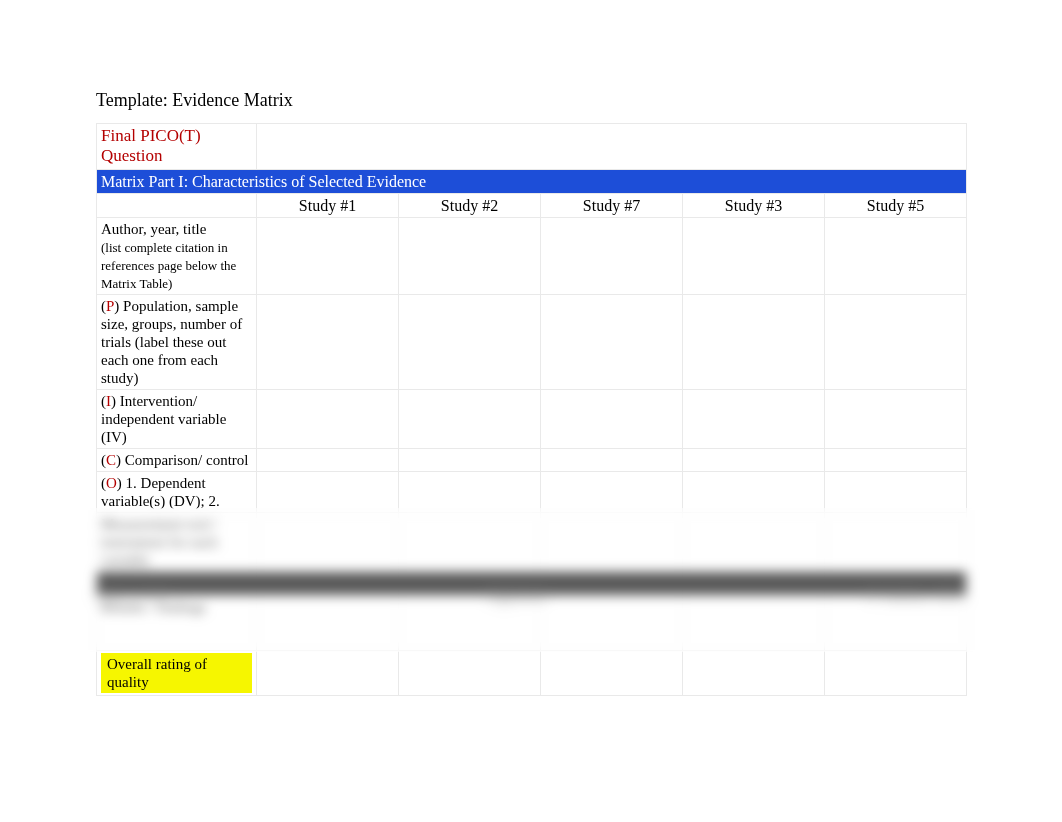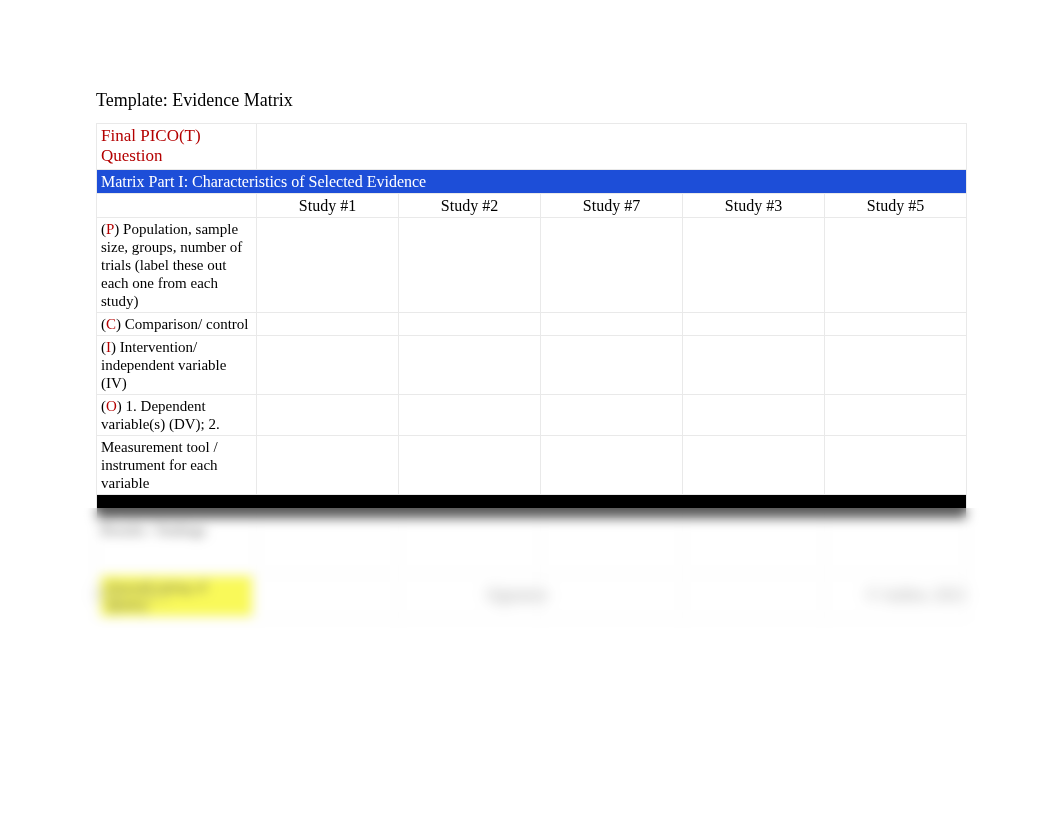--- a/index.html
+++ b/index.html
@@ -149,47 +149,58 @@
 
     <tr>
       <td class="col-head"></td>
       <td class="col-head">Study #1</td>
       <td class="col-head">Study #2</td>
       <td class="col-head">Study #7</td>
       <td class="col-head">Study #3</td>
       <td class="col-head">Study #5</td>
     </tr>
 
+    <tr>
+      <td class="row-label">
+        <span>Author, year, title</span><br>
+        <span class="sub">(list complete citation in references page below the Matrix Table)</span>
+      </td>
+      <td class="data-cell"></td>
+      <td class="data-cell"></td>
+      <td class="data-cell"></td>
+      <td class="data-cell"></td>
+      <td class="data-cell"></td>
+    </tr>
 
 
     <tr>
       <td class="row-label">
         <span>(</span><span class="pico-P">P</span><span>)</span><span> Population, sample size, groups, number of trials (label these out each one from each study)</span>
       </td>
       <td class="data-cell"></td>
       <td class="data-cell"></td>
       <td class="data-cell"></td>
       <td class="data-cell"></td>
       <td class="data-cell"></td>
     </tr>
 
     <tr>
       <td class="row-label">
+        <span>(</span><span class="pico-I">I</span><span>)</span><span> Intervention/ independent variable (IV)</span>
+      </td>
+      <td class="data-cell"></td>
+      <td class="data-cell"></td>
+      <td class="data-cell"></td>
+      <td class="data-cell"></td>
+      <td class="data-cell"></td>
+    </tr>
+
+    <tr>
+      <td class="row-label">
         <span>(</span><span class="pico-C">C</span><span>)</span><span> Comparison/ control</span>
-      </td>
-      <td class="data-cell"></td>
-      <td class="data-cell"></td>
-      <td class="data-cell"></td>
-      <td class="data-cell"></td>
-      <td class="data-cell"></td>
-    </tr>
-
-    <tr>
-      <td class="row-label">
-        <span>(</span><span class="pico-I">I</span><span>)</span><span> Intervention/ independent variable (IV)</span>
       </td>
       <td class="data-cell"></td>
       <td class="data-cell"></td>
       <td class="data-cell"></td>
       <td class="data-cell"></td>
       <td class="data-cell"></td>
     </tr>
 
     <tr>
       <td class="row-label">

